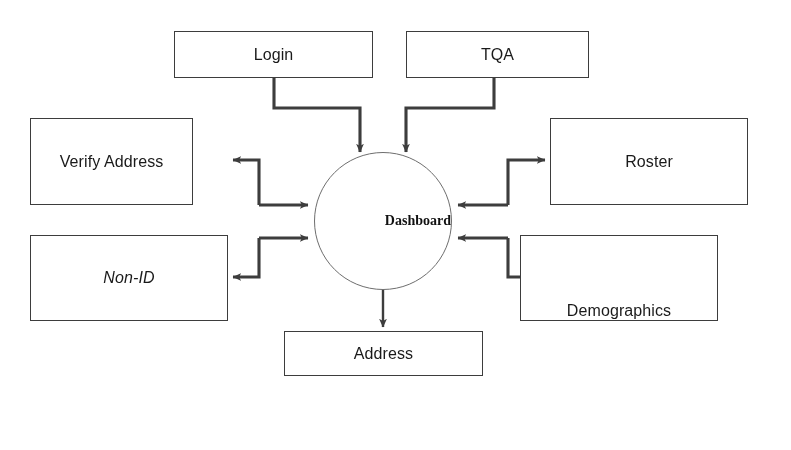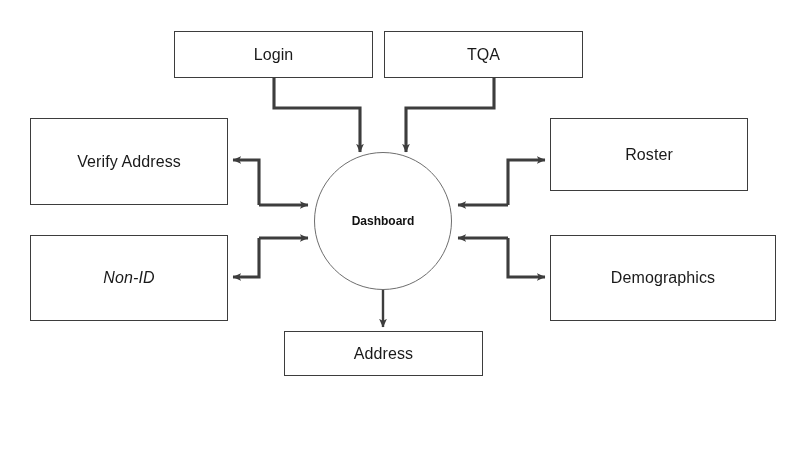--- a/index.html
+++ b/index.html
@@ -35,24 +35,25 @@
     letter-spacing: 0.1px;
   }
   .node-hub {
     position: absolute;
     box-sizing: border-box;
     border: 1px solid #6e6e6e;
     border-radius: 50%;
     background: transparent;
     display: flex;
     align-items: center;
-    justify-content: center;
-    font-size: 12px;
+    justify-content: flex-end;
+    font-size: 14px;
     font-weight: bold;
     color: #111111;
+    font-family: Liberation Serif, serif;
   }
   .node-label {
     pointer-events: none;
     white-space: nowrap;
   }
 </style>
 </head>
 <body>
 
 <div id="canvas">
@@ -91,37 +92,37 @@
   </svg>
 
   <div class="node-hub" style="left:314px; top:152px; width:138px; height:138px;">
     <span class="node-label">Dashboard</span>
   </div>
 
   <div class="node-box" style="left:174px; top:31px; width:199px; height:47px;">
     <span class="node-label">Login</span>
   </div>
 
-  <div class="node-box" style="left:384px; top:31px; width:199px; height:47px;">
+  <div class="node-box" style="left:406px; top:31px; width:183px; height:47px;">
     <span class="node-label">TQA</span>
   </div>
 
-  <div class="node-box" style="left:30px; top:118px; width:198px; height:87px;">
+  <div class="node-box" style="left:30px; top:118px; width:163px; height:87px;">
     <span class="node-label">Verify Address</span>
   </div>
 
-  <div class="node-box" style="left:550px; top:118px; width:198px; height:73px;">
+  <div class="node-box" style="left:550px; top:118px; width:198px; height:87px;">
     <span class="node-label">Roster</span>
   </div>
 
   <div class="node-box" style="left:30px; top:235px; width:198px; height:86px;font-style:italic;">
     <span class="node-label">Non-ID</span>
   </div>
 
-  <div class="node-box" style="left:550px; top:235px; width:226px; height:86px;">
+  <div class="node-box" style="left:520px; top:235px; width:198px; height:86px;align-items:flex-end;">
     <span class="node-label">Demographics</span>
   </div>
 
   <div class="node-box" style="left:284px; top:331px; width:199px; height:45px;">
     <span class="node-label">Address</span>
   </div>
 
 </div>
 
 </body></html>

